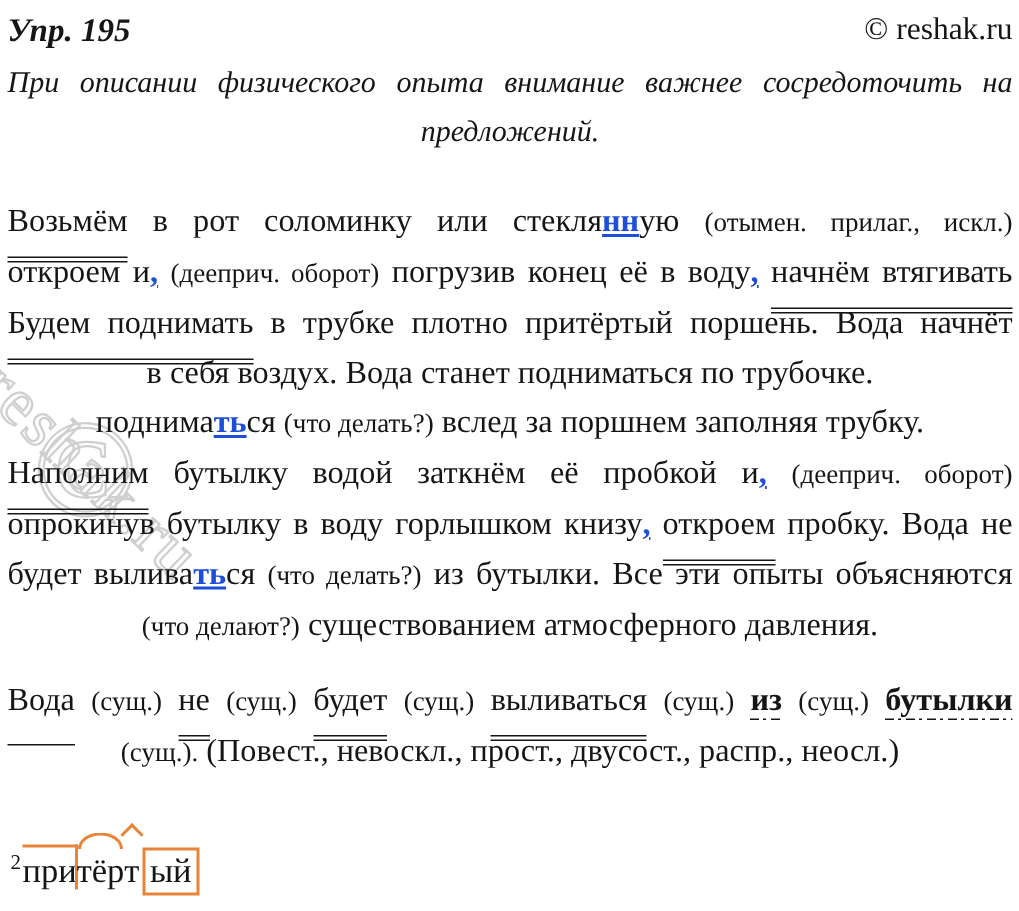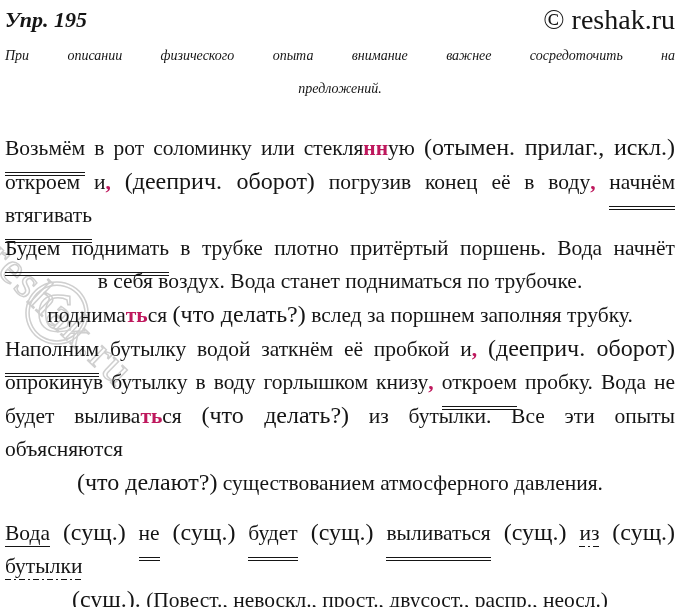--- a/index.html
+++ b/index.html
@@ -9,44 +9,45 @@
     color:#151515;
     font-family:"Liberation Serif","DejaVu Serif",serif;
     overflow:hidden;
     position:relative;
   }
   .content { position:relative; z-index:1; padding:6px 4px 0 5px; }
 
   
   .hdr { display:flex; justify-content:space-between; align-items:flex-end; margin-bottom:6px; }
   .ex-num { font-size:22px; font-weight:bold; font-style:italic; line-height:27px; }
-  .copy { font-size:28px; line-height:27px; }
+  .copy { font-size:21px; line-height:27px; }
 
   
   .tline { font-size:21.5px; line-height:33px; text-align:center; white-space:normal; }
   .tline.just { text-align:justify; text-align-last:justify; }
 
   .intro { font-style:italic; margin-bottom:26px; }
-  .intro .tline { font-size:14px; }
+  .intro .tline { font-size:20px; }
 
   .solution { margin-bottom:16px; }
   .analysis { margin-bottom:28px; }
 
   
-  .g  { color:#be185d; font-weight:bold; }
+  .g  { color:#1d4ed8; font-weight:bold;text-decoration:underline; }
   .du { border-bottom:4px double #151515; padding-bottom:12px; }
-  .u  { border-bottom:1.5px solid #151515; padding-bottom:1px; }
+  .u  { border-bottom:1.5px solid #151515; padding-bottom:18px; }
   .dd {
     padding-bottom:2px;
     background-image:repeating-linear-gradient(90deg,#151515 0 6px,transparent 6px 9px,#151515 9px 11px,transparent 11px 14px);
     background-size:100% 1.5px;
     background-position:0 100%;
     background-repeat:no-repeat;
+    font-weight:bold;
   }
-  .sm { font-size:24px; }
+  .sm { font-size:18px; }
 
   
   .morpheme-line { margin-left:2px; font-size:23px; line-height:28px; padding-top:16px; white-space:nowrap; }
   .msup { font-size:14px; vertical-align:9px; margin-right:1px; }
   .mword { display:inline-block; position:relative; }
   .stem { position:relative; display:inline-block; }
   .mo { position:relative; display:inline-block; }
   .mark { position:absolute; display:block; }
   .prefix-bar { top:-4px; left:0; right:-1px; height:30px; border-top:2px solid #e8833a; border-right:2px solid #e8833a; }
   .root-arc { top:-12px; left:1px; right:1px; height:11px; border:2px solid #e8833a; border-bottom:none; border-radius:50% 50% 0 0 / 100% 100% 0 0; }

